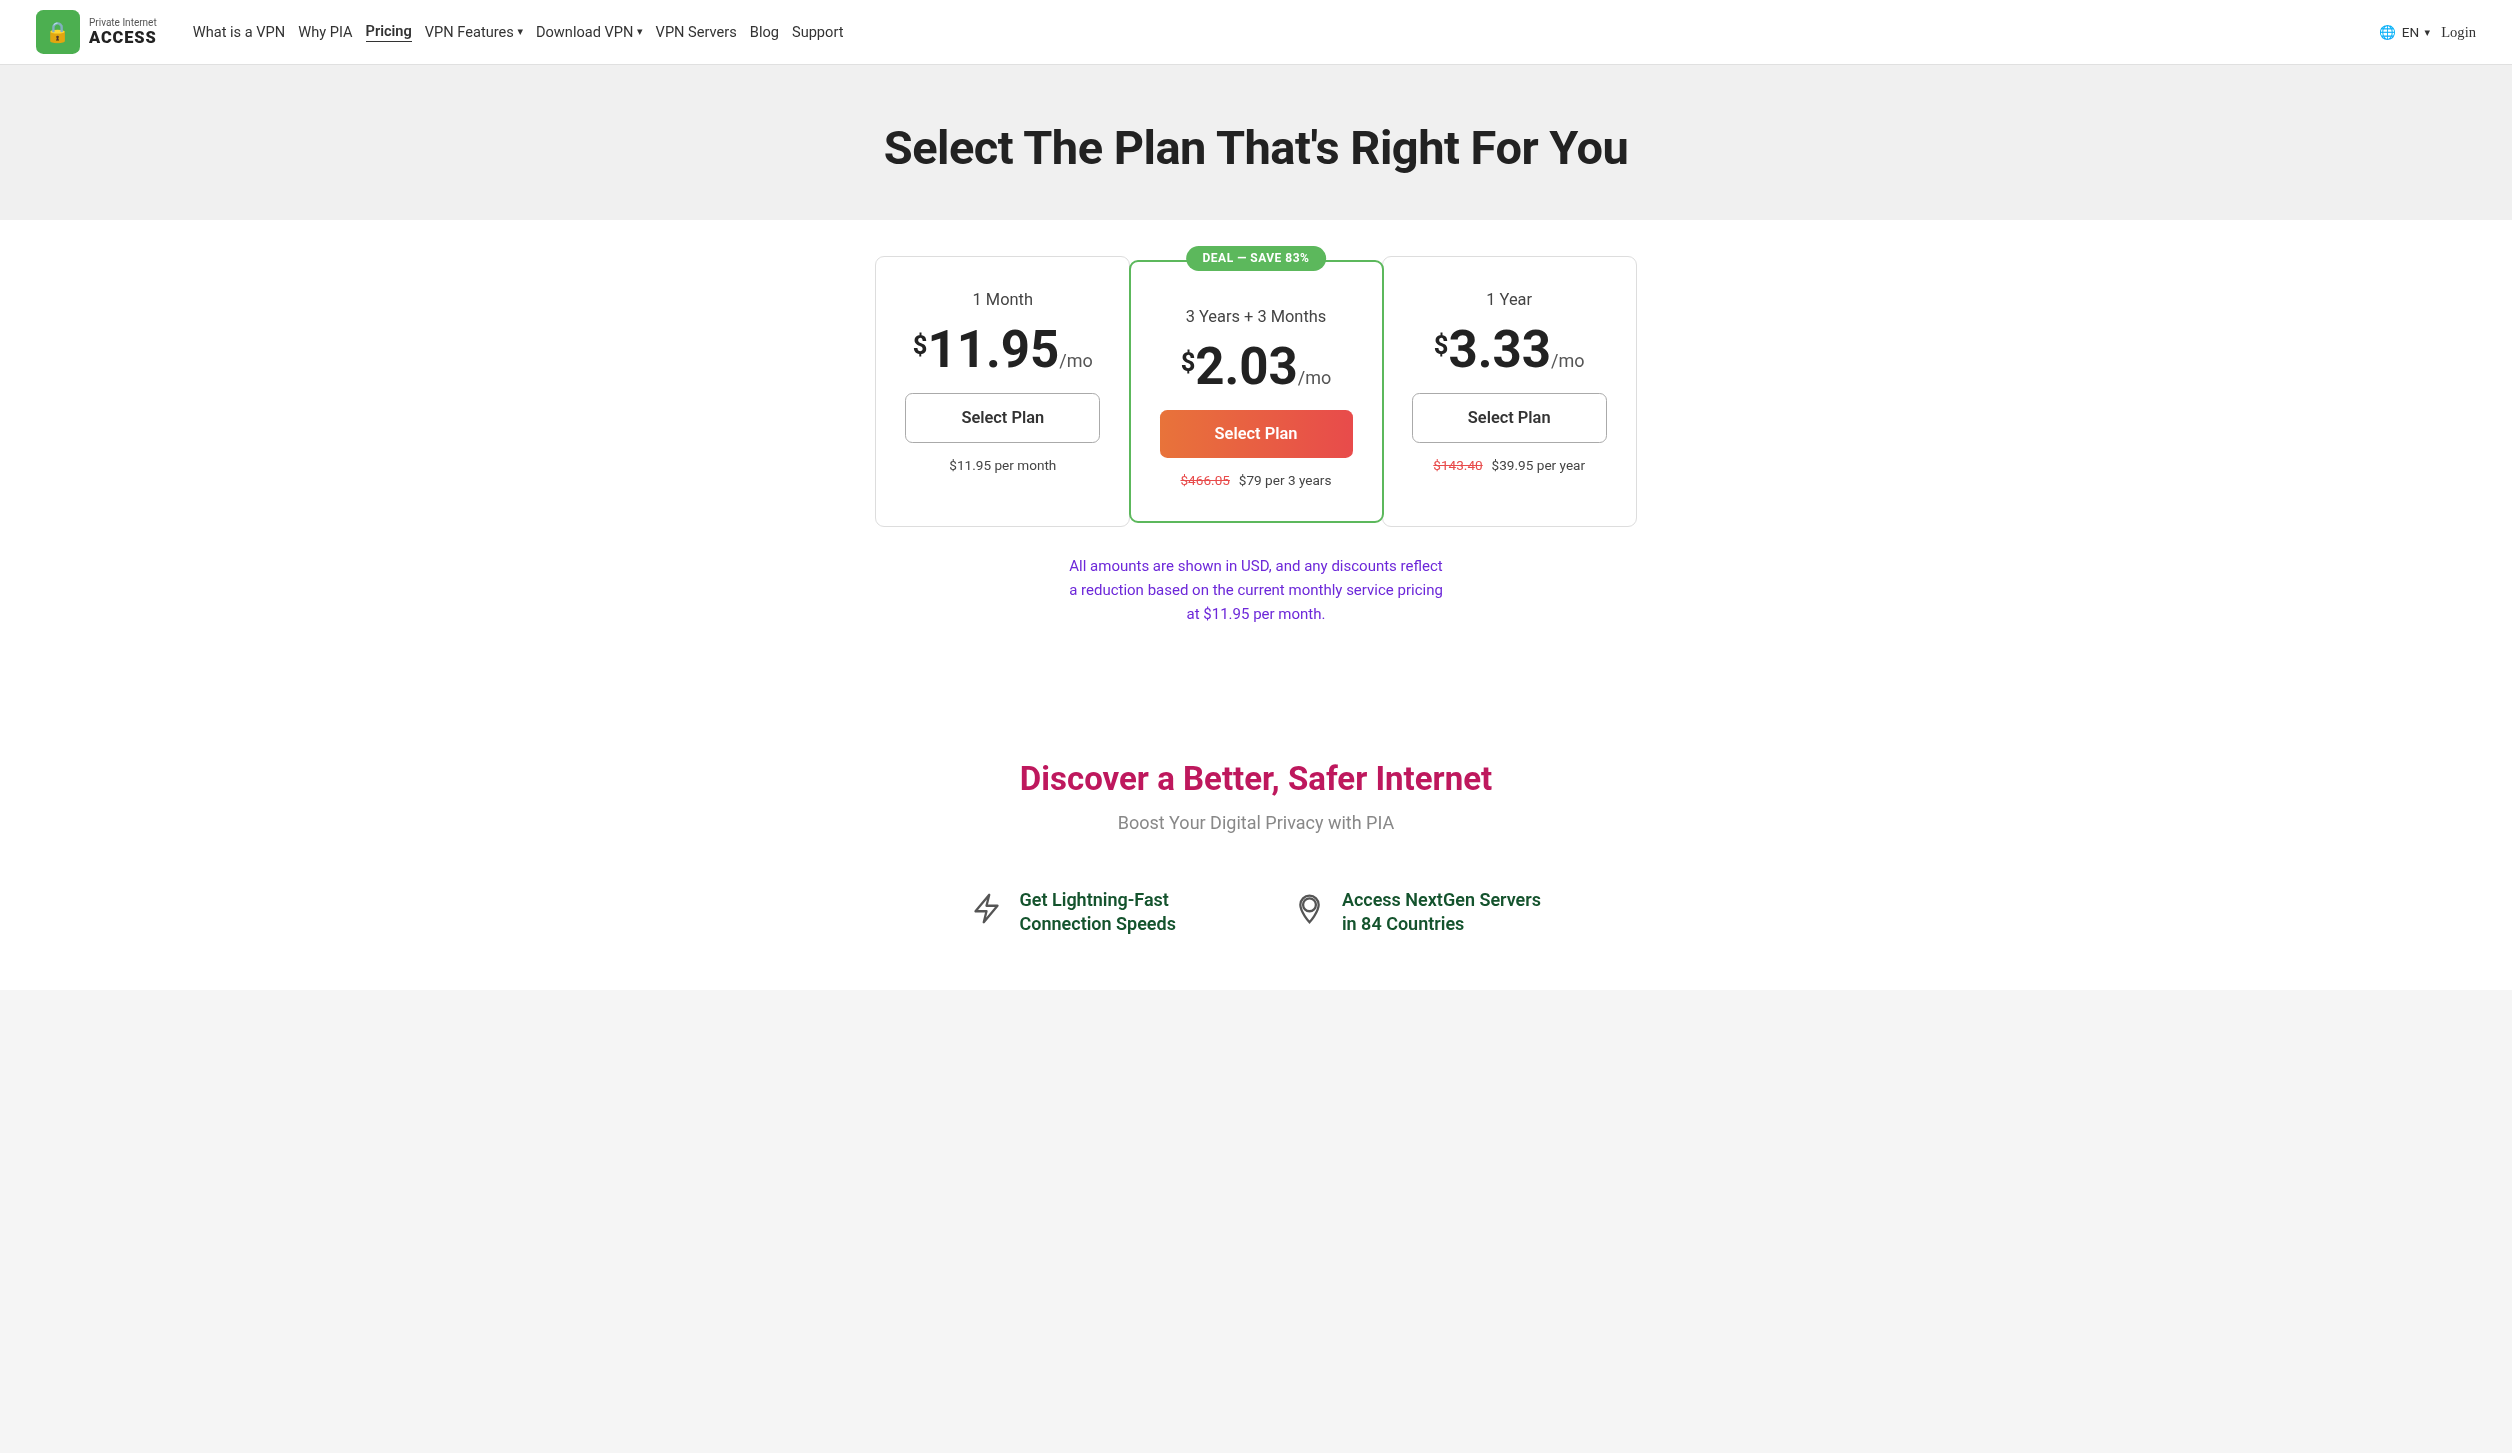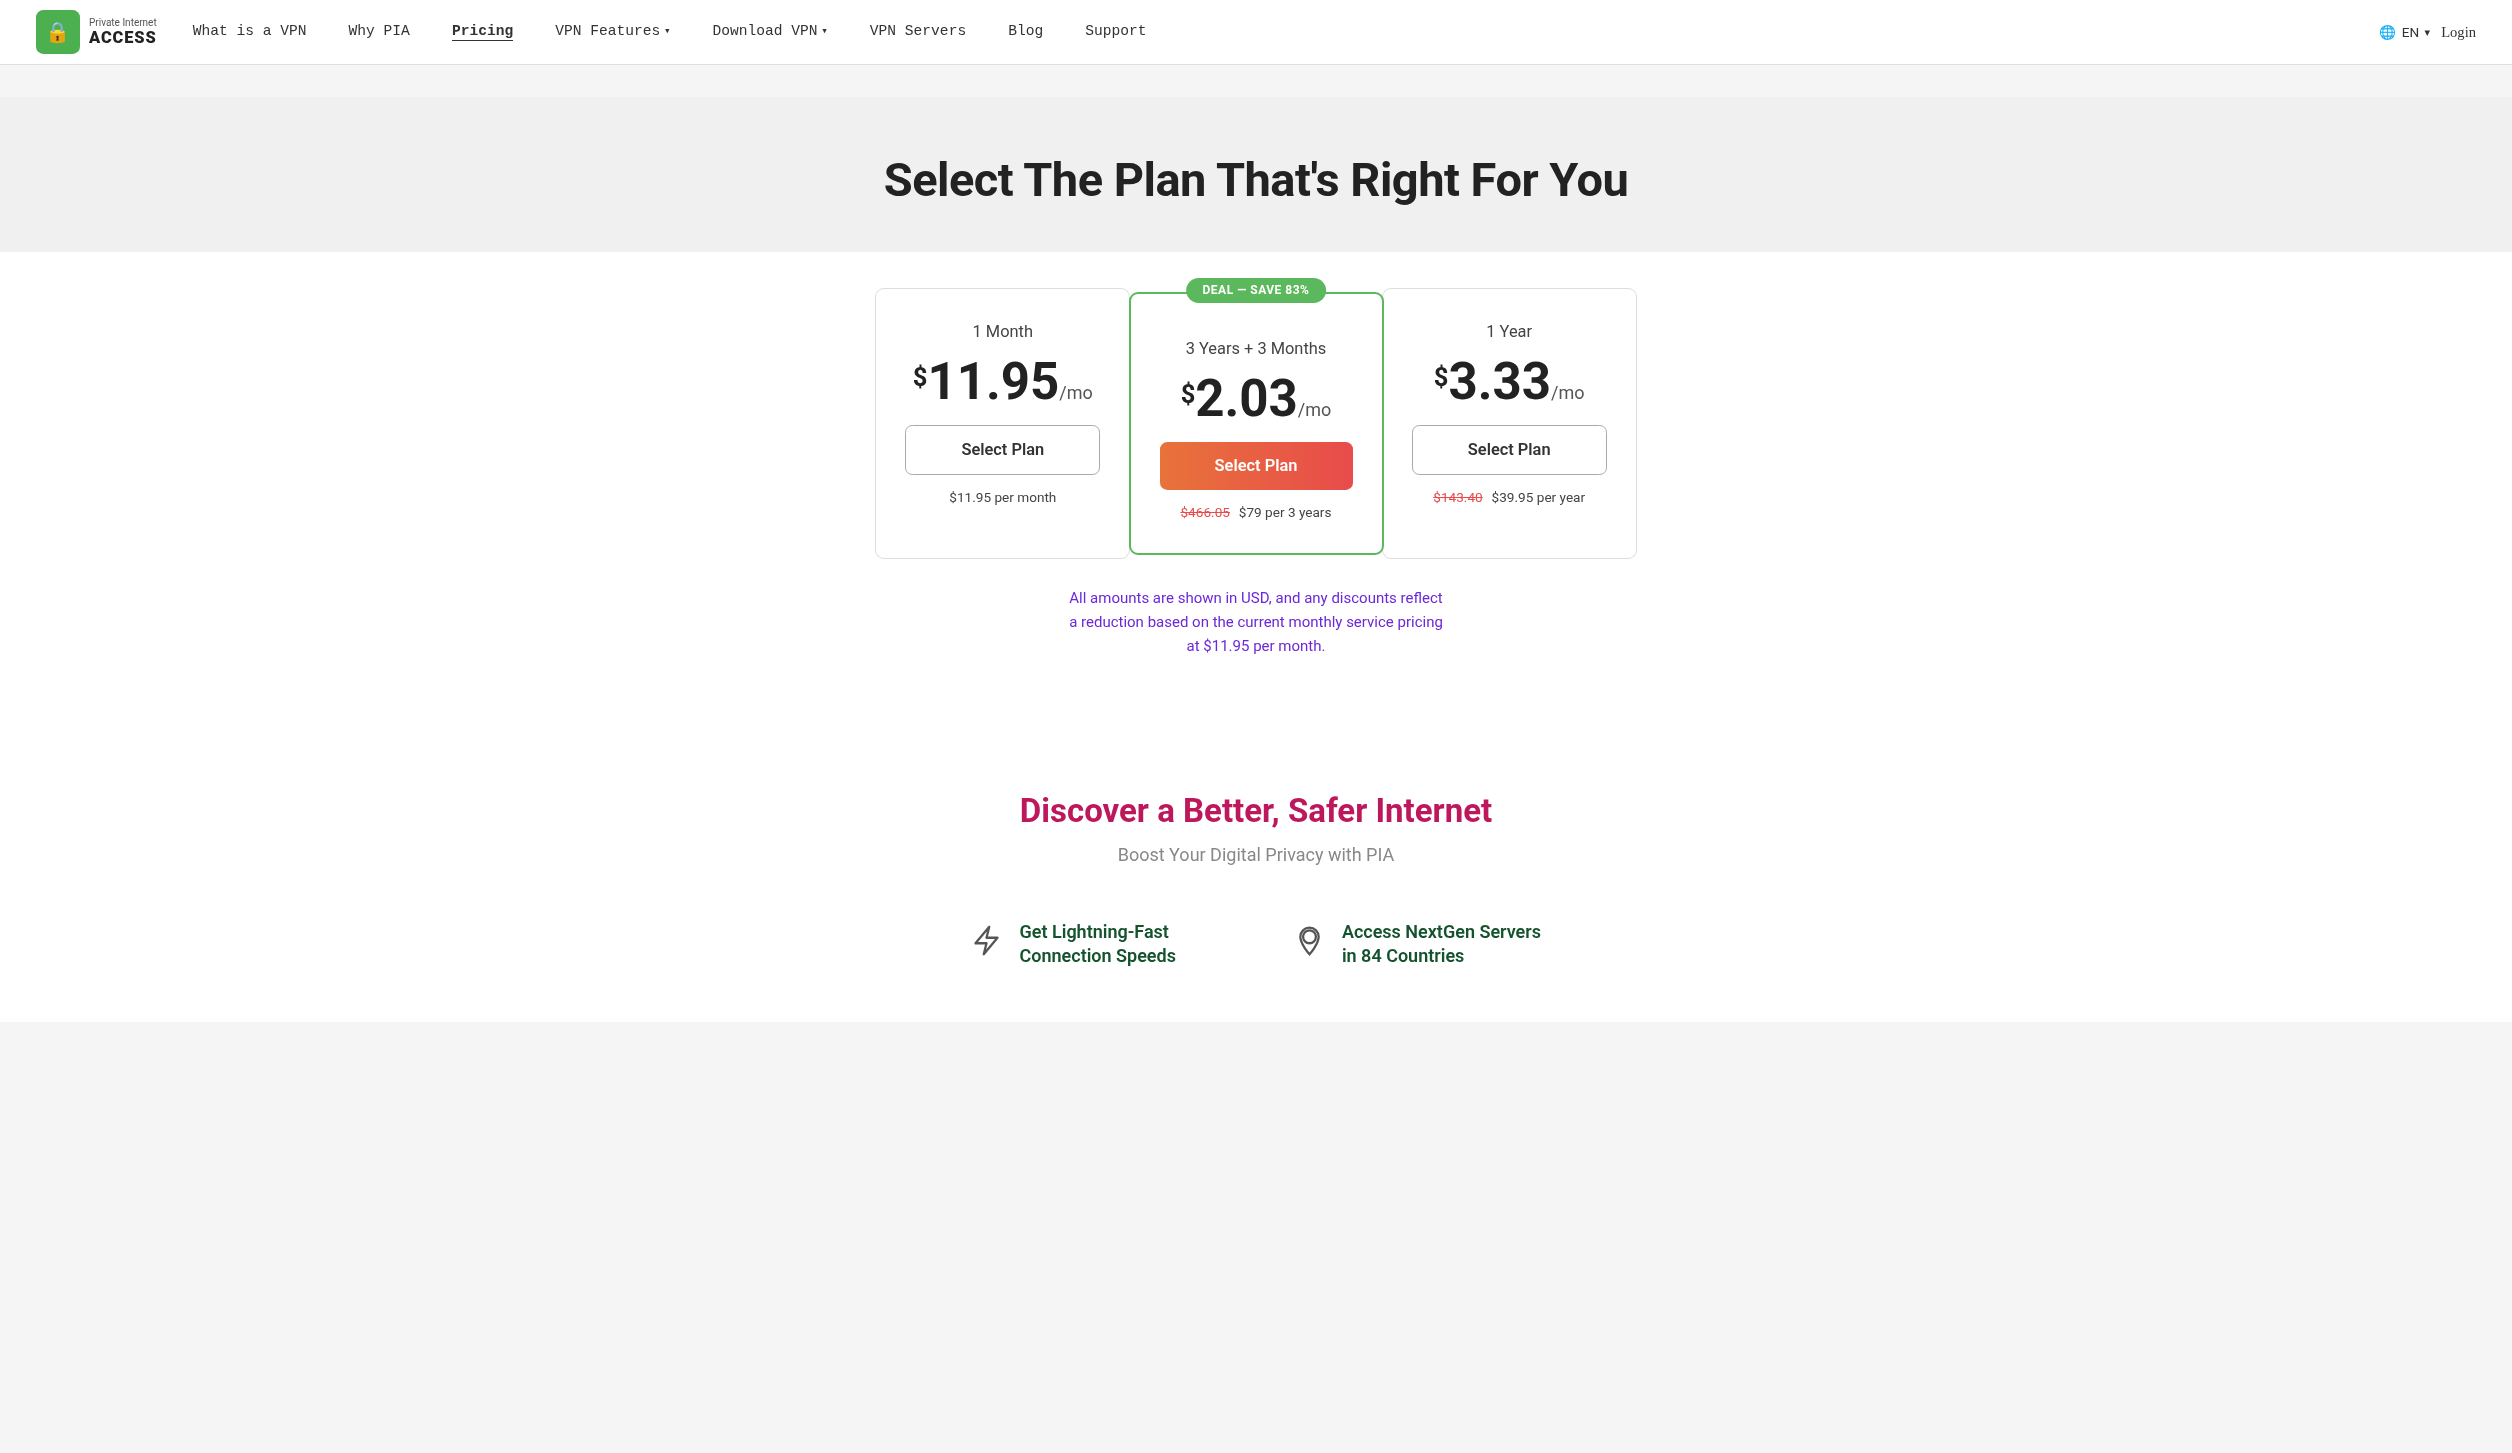--- a/index.html
+++ b/index.html
@@ -19,24 +19,23 @@
       align-items: center;
       gap: 9px;
       margin-right: 36px;
     }
     .logo-icon {
       width: 44px;
       height: 44px;
     }
     .nav-links {
       display: flex;
-      align-items: flex-start;
-      gap: 42px;
+      align-items: center;
+      gap: 13px;
       flex: 1;
-      font-family: Liberation Mono, monospace;
     }
     .nav-links a {
       text-decoration: none;
       color: #333;
       font-size: 14.6px;
       white-space: nowrap;
     }
     .nav-links a.active {
       font-weight: 600;
       border-bottom: 1.8px solid #333;
@@ -68,21 +67,20 @@
       background: none;
       border: none;
       font-family: Liberation Serif, serif;
     }
 
     
     .hero {
       background: #f0f0f0;
       text-align: center;
       padding: 55px 18px 45px;
-      margin-top: 32px;
     }
     .hero h1 {
       font-size: 47px;
       font-weight: 700;
       color: #222;
       letter-spacing: -0.5px;
     }
 
     
     .pricing-section {

